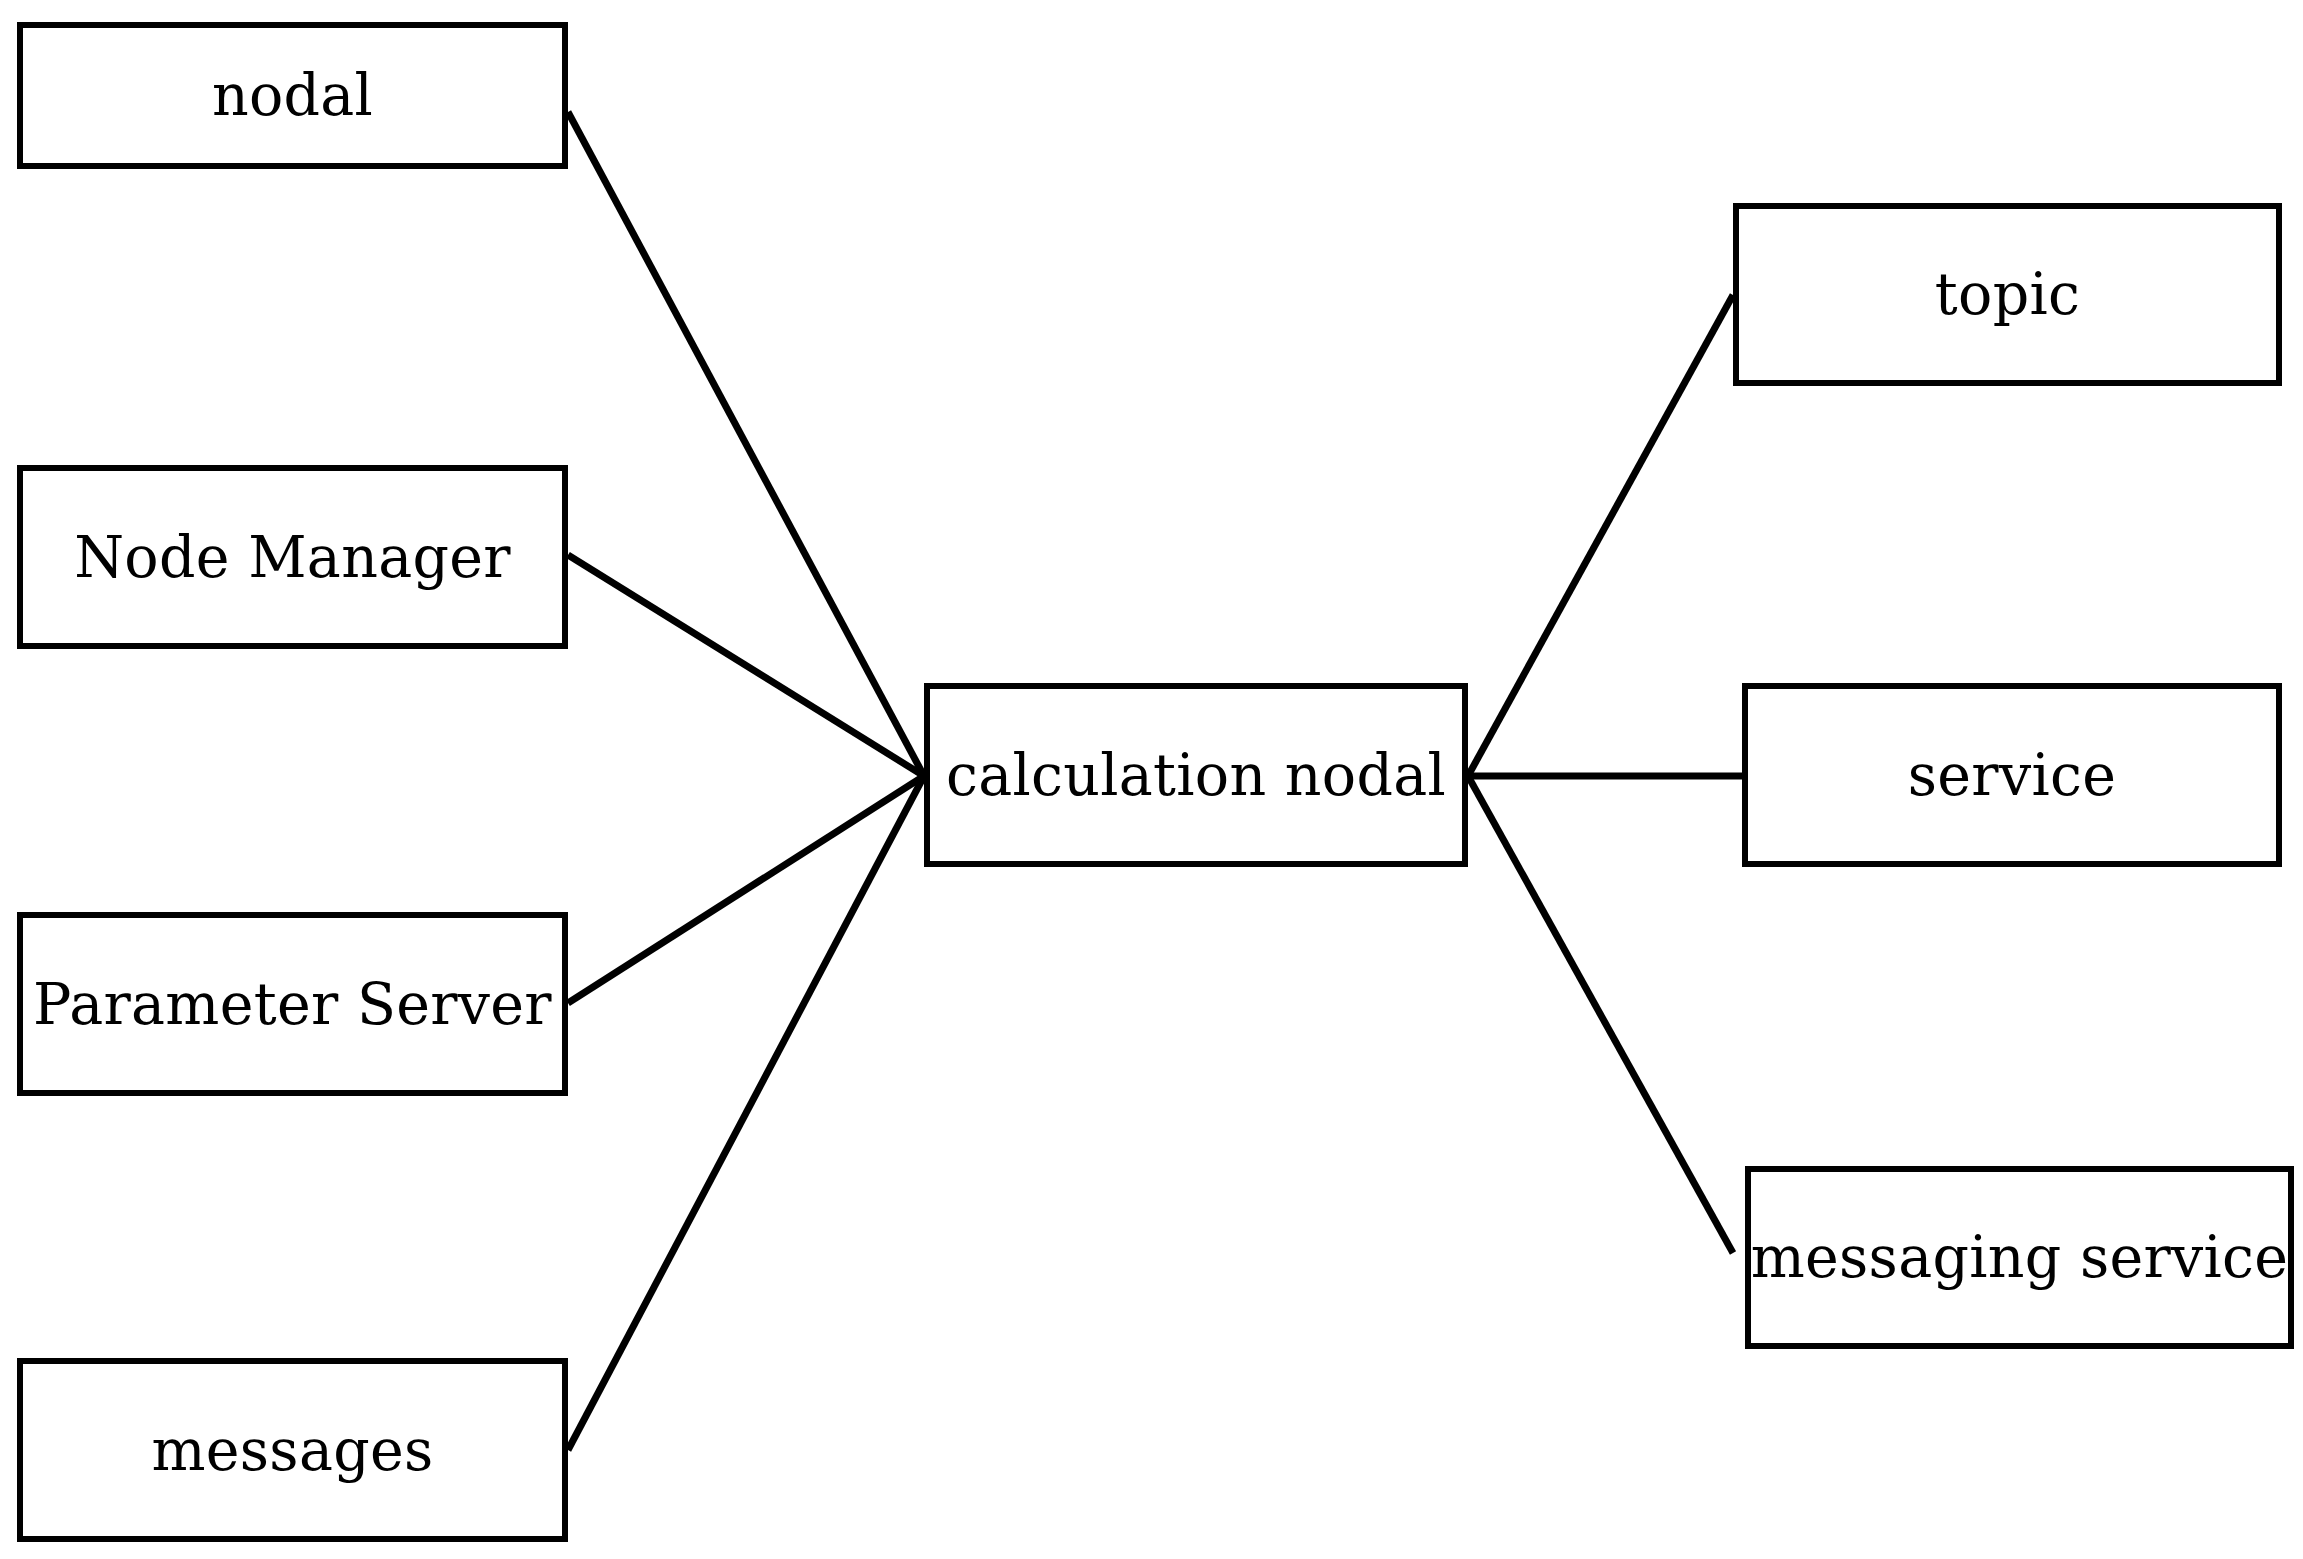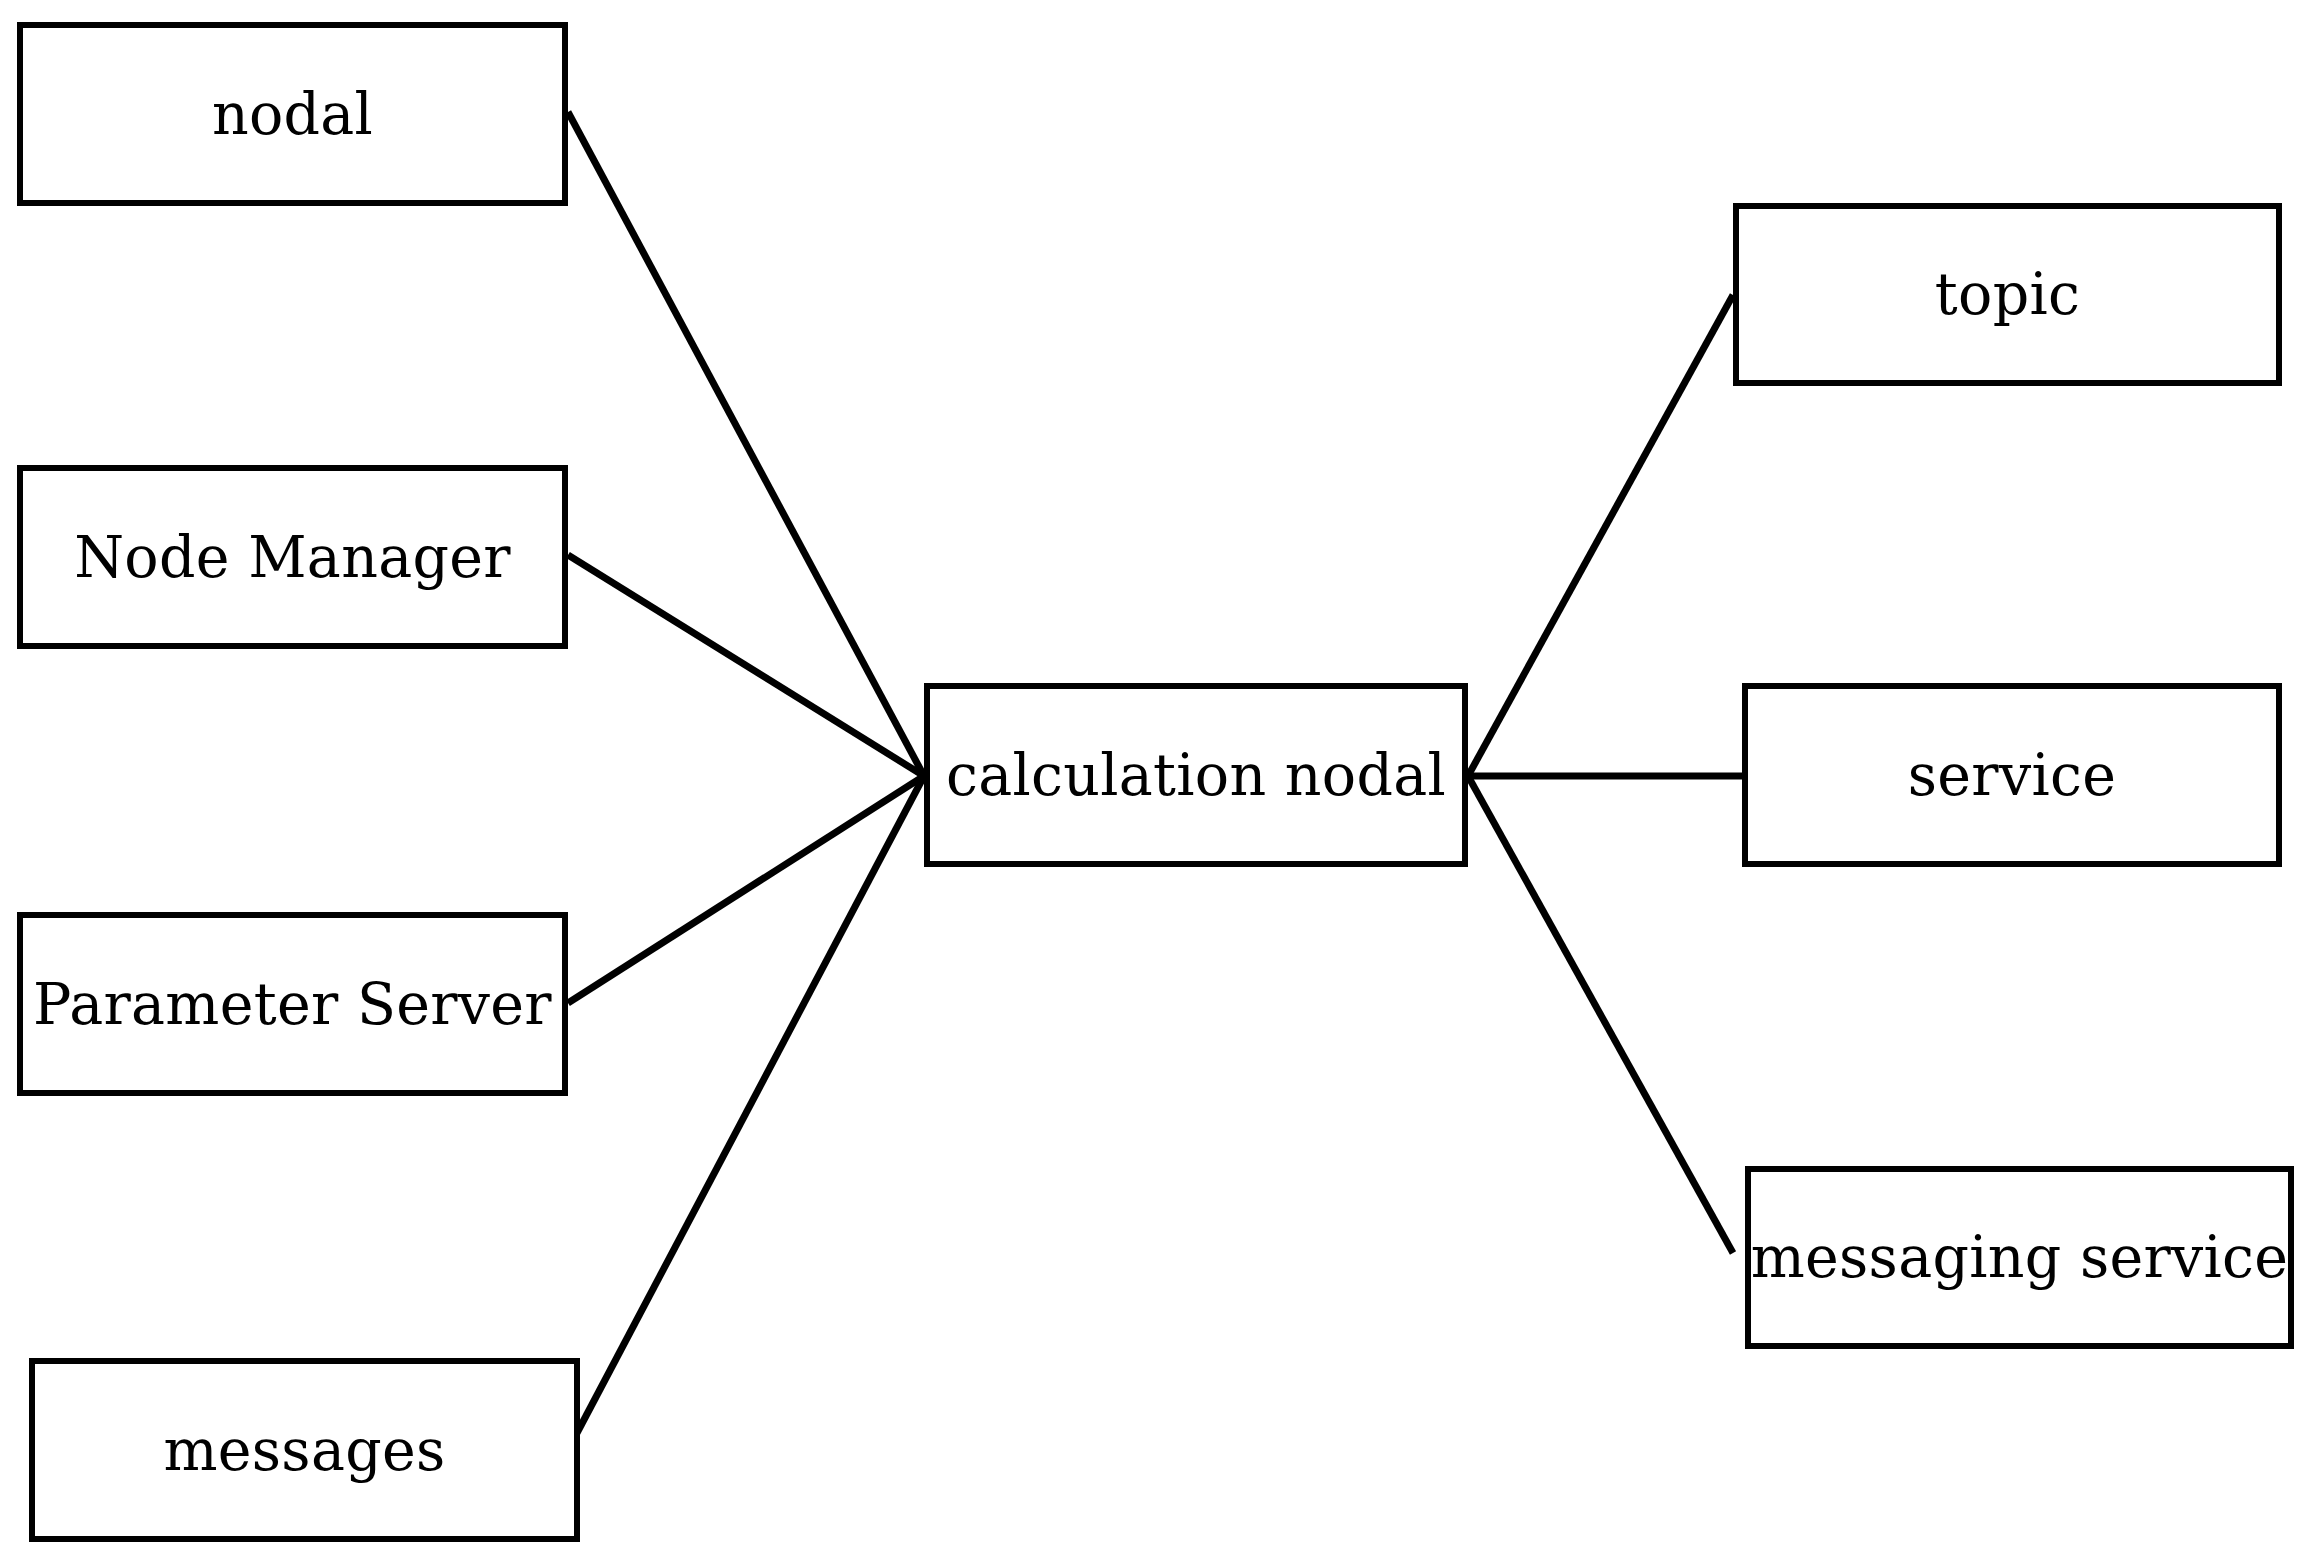--- a/index.html
+++ b/index.html
@@ -40,24 +40,24 @@
     letter-spacing: 0.3px;
     z-index: 2;
   }
   .node-label {
     display: block;
     padding: 0 10px;
     white-space: nowrap;
   }
 
   
-  #node-nodal            { left: 17px;  top: 22px;   width: 551px; height: 184px; }
+  #node-nodal            { left: 17px;  top: 22px;   width: 551px; height: 147px; }
   #node-node-manager     { left: 17px;  top: 465px;  width: 551px; height: 184px; }
   #node-parameter-server { left: 17px;  top: 912px;  width: 551px; height: 184px; }
-  #node-messages         { left: 29px;  top: 1358px; width: 551px; height: 184px; }
+  #node-messages         { left: 17px;  top: 1358px; width: 551px; height: 184px; }
 
   
   #node-calculation-chart { left: 924px; top: 683px; width: 544px; height: 184px; }
 
   
   #node-topic             { left: 1733px; top: 203px;  width: 549px; height: 183px; }
   #node-service           { left: 1742px; top: 683px;  width: 540px; height: 184px; }
   #node-messaging-service { left: 1733px; top: 1166px; width: 549px; height: 183px; margin-left: 12px; }
 </style>
 </head>

